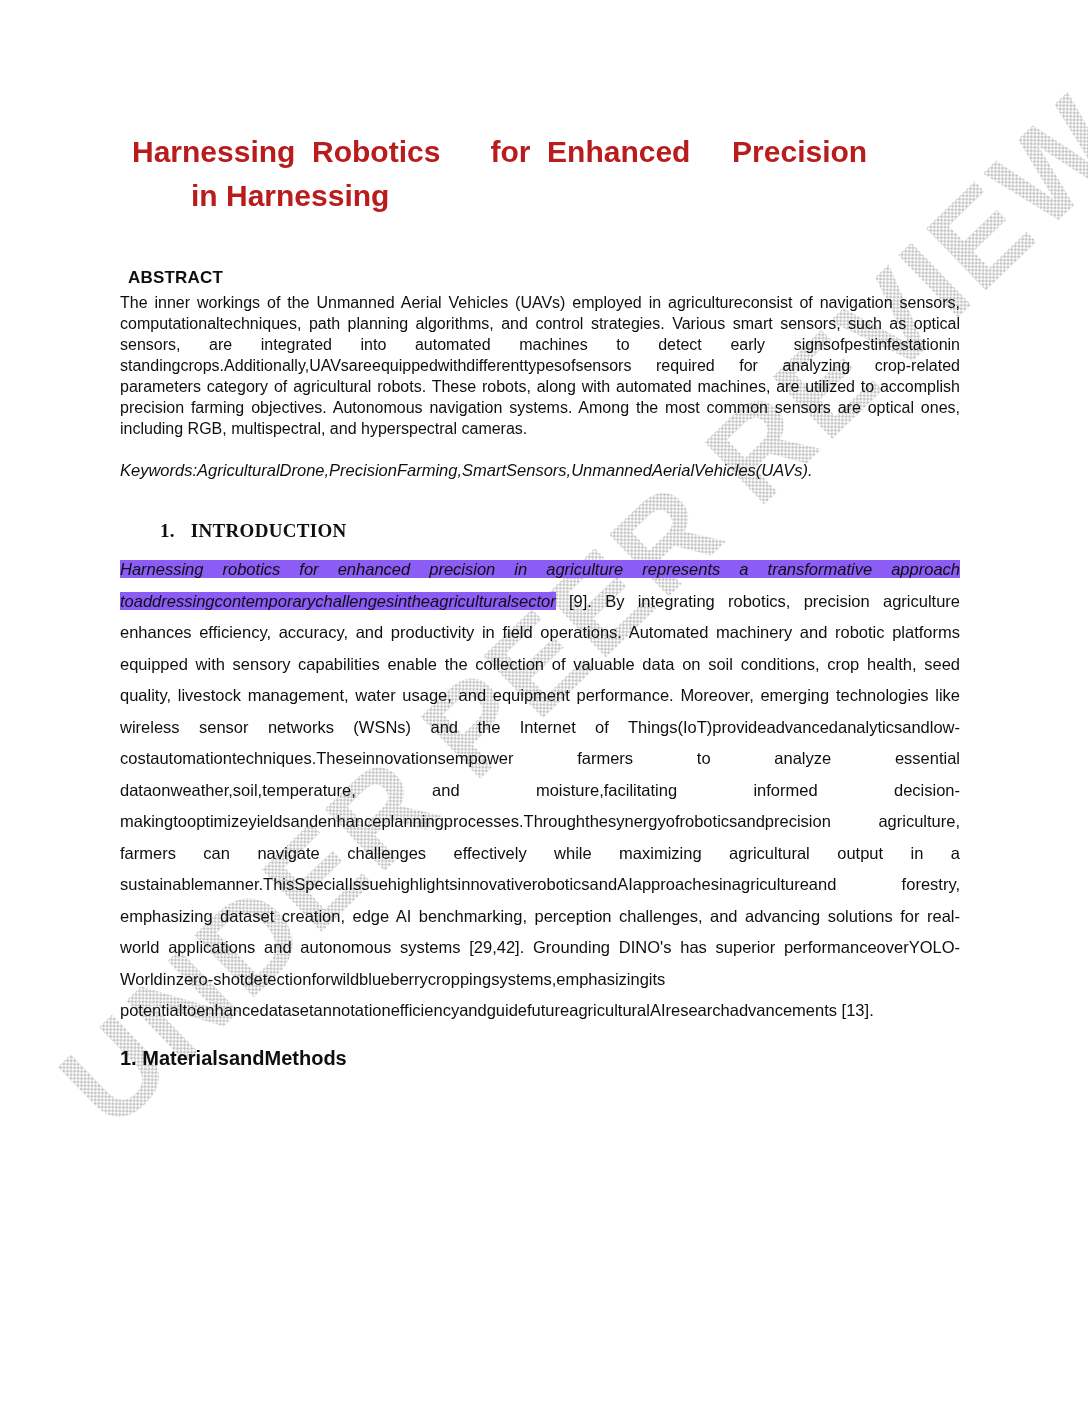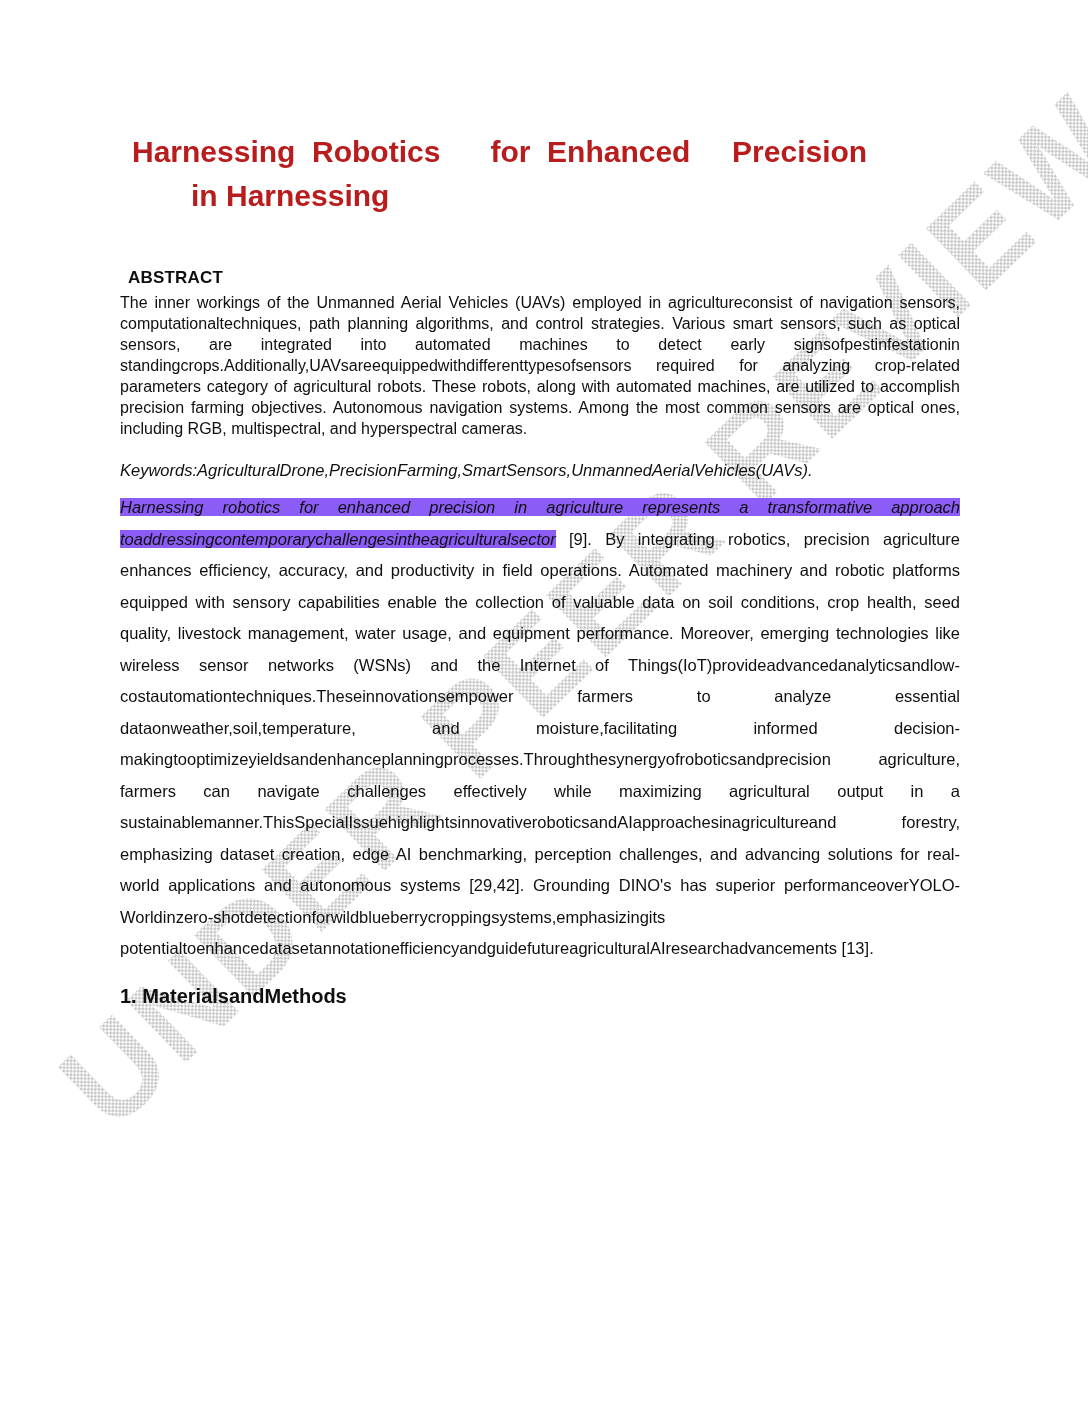--- a/index.html
+++ b/index.html
@@ -105,20 +105,23 @@
     </h1>
 
     <div class="abstract-heading">ABSTRACT</div>
 
     <p class="abstract-body" style="margin-bottom:0;">The inner workings of the Unmanned Aerial Vehicles (UAVs) employed in agricultureconsist of navigation sensors, computationaltechniques, path planning algorithms, and control strategies. Various smart sensors, such as optical sensors, are integrated into automated machines to detect early signsofpestinfestationin standingcrops.Additionally,UAVsareequippedwithdifferenttypesofsensors required for analyzing crop-related parameters category of agricultural robots. These robots, along with automated machines, are utilized to accomplish precision farming objectives. Autonomous navigation systems. Among the most common sensors are optical ones, including RGB, multispectral, and hyperspectral cameras.</p>
 
     <p class="keywords" style="margin-bottom:0;">
       <span class="kw-label">Keywords</span><span>:AgriculturalDrone,PrecisionFarming,SmartSensors,UnmannedAerialVehicles(UAVs).</span>
     </p>
 
+    <div class="sec1-heading">
+      <span class="sec1-num">1.</span><span>INTRODUCTION</span>
+    </div>
 
     <p class="intro-para" style="margin-bottom:0;">
       <span class="hl">Harnessing robotics for enhanced precision in agriculture represents a transformative approach toaddressingcontemporarychallengesintheagriculturalsector</span><span> [9]. By integrating robotics, precision agriculture enhances efficiency, accuracy, and productivity in field operations. Automated machinery and robotic platforms equipped with sensory capabilities enable the collection of valuable data on soil conditions, crop health, seed quality, livestock management, water usage, and equipment performance. Moreover, emerging technologies like wireless sensor networks (WSNs) and the Internet of Things(IoT)provideadvancedanalyticsandlow-costautomationtechniques.Theseinnovationsempower farmers to analyze essential dataonweather,soil,temperature, and moisture,facilitating informed decision-makingtooptimizeyieldsandenhanceplanningprocesses.Throughthesynergyofroboticsandprecision agriculture, farmers can navigate challenges effectively while maximizing agricultural output in a sustainablemanner.ThisSpecialIssuehighlightsinnovativeroboticsandAIapproachesinagricultureand forestry, emphasizing dataset creation, edge AI benchmarking, perception challenges, and advancing solutions for real-world applications and autonomous systems [29,42]. Grounding DINO's has superior performanceoverYOLO-Worldinzero-shotdetectionforwildblueberrycroppingsystems,emphasizingits potentialtoenhancedatasetannotationefficiencyandguidefutureagriculturalAIresearchadvancements [13].</span>
     </p>
 
     <div class="sec2-heading">1. MaterialsandMethods</div>
 
   </div>
 </div>
 

